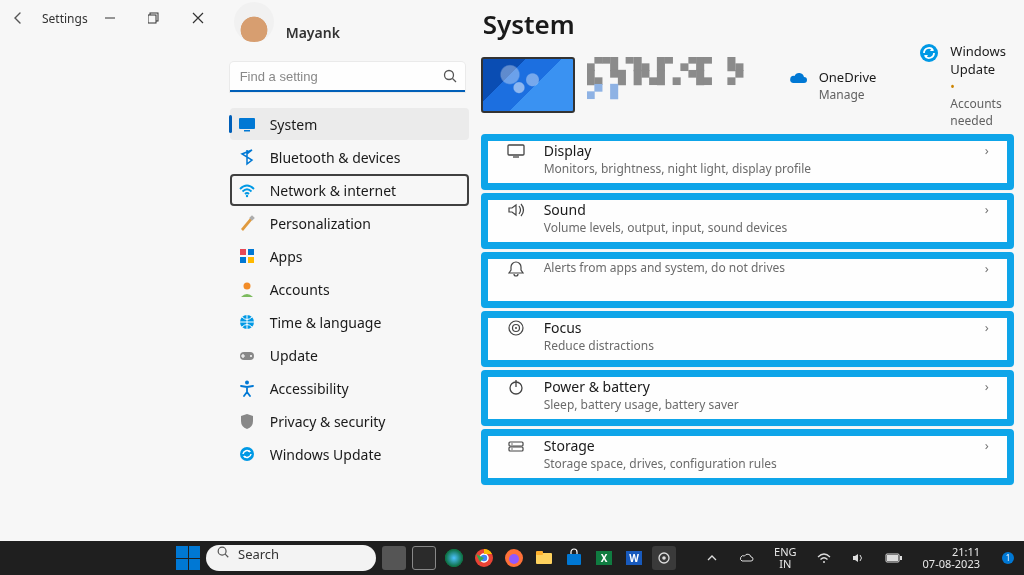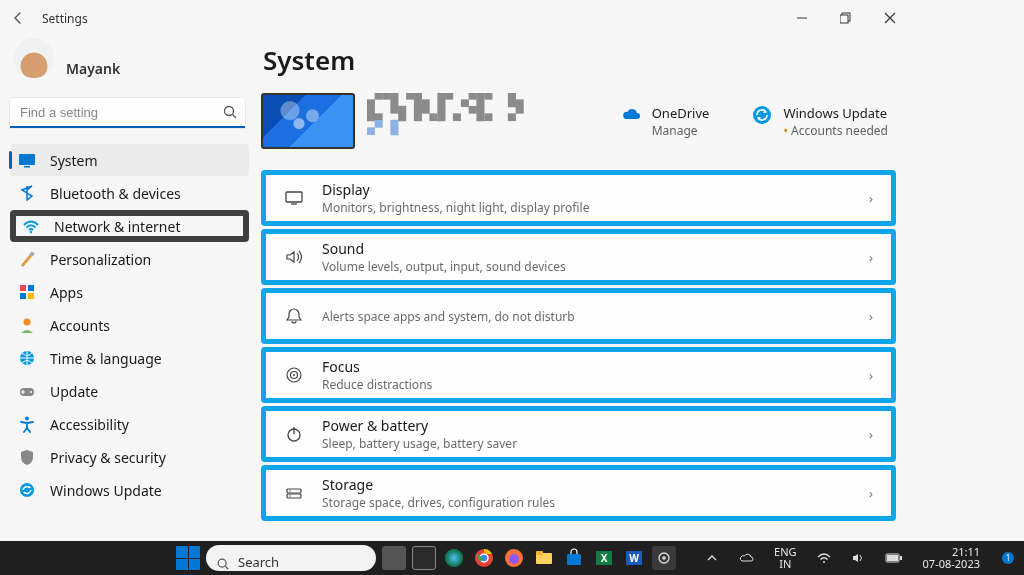--- a/index.html
+++ b/index.html
@@ -1,17 +1,17 @@
 <!DOCTYPE html>
 <html><head>
 <meta charset="utf-8">
 <style>
   html,body{margin:0;padding:0;width:1024px;height:575px;font-family:"Segoe UI",system-ui,sans-serif;background:#f7f7f7;overflow:hidden;font-size:14px;color:#1a1a1a}
   *{box-sizing:border-box}
-  .window{width:912px;height:541px;display:flex;flex-direction:column;position:relative}
+  .window{width:912px;height:541px;display:flex;flex-direction:row;position:relative}
   
   .titlebar{height:36px;display:flex;align-items:center;justify-content:space-between;padding:0 0 0 8px}
   .titlebar-left{display:flex;align-items:center;gap:14px}
   .back{width:20px;height:20px;display:flex;align-items:center;justify-content:center;color:#555}
   .app-title{font-size:12px;color:#333}
   .win-btns{display:flex}
   .win-btn{width:44px;height:32px;display:flex;align-items:center;justify-content:center;font-size:12px;color:#333}
   
   .body{flex:1;display:flex;min-height:0}
   .sidebar{width:255px;padding:6px 6px 0 10px;display:flex;flex-direction:column;flex-shrink:0}
@@ -19,51 +19,51 @@
   .avatar{width:40px;height:40px;border-radius:50%;background:radial-gradient(circle at 50% 70%, #d79e70 0 38%, #f1f1f1 40% 100%);flex-shrink:0}
   .user-name{font-size:14px;font-weight:600;color:#333}
   .search{position:relative;margin:2px 4px 12px 0}
   .search input{width:100%;height:30px;border:none;border-bottom:2px solid #005fb8;border-radius:4px 4px 0 0;background:#fefefe;padding:0 30px 0 10px;font-size:13px;color:#333;outline:none;box-shadow:0 0 0 1px rgba(0,0,0,.05)}
   .search input::placeholder{color:#888}
   .search .sicon{position:absolute;right:7px;top:6px;color:#555}
   .nav{display:flex;flex-direction:column;gap:1px;margin-top:4px}
   .nav-item{display:flex;align-items:center;gap:14px;height:32px;padding:0 6px 0 8px;border-radius:4px;position:relative;font-size:14px;color:#1a1a1a;cursor:default}
   .nav-item.selected{background:#ebebeb}
   .nav-item.selected::before{content:"";position:absolute;left:-1px;top:7px;width:3px;height:18px;background:#005fb8;border-radius:3px}
-  .nav-item.highlight{border:6px solid #404040;padding-left:6px}
+  .nav-item.highlight{border:2px solid #404040;padding-left:6px}
   .nicon{width:18px;height:18px;display:flex;align-items:center;justify-content:center;flex-shrink:0}
   
   .main{flex:1;overflow:auto;padding:6px 16px 0 6px}
   .page-title{font-size:26px;font-weight:600;margin:0 0 14px 2px}
   .hero{height:58px;margin-bottom:20px;display:flex;align-items:center;justify-content:space-between;padding-right:8px}
   .hero-left{display:flex;align-items:flex-start;gap:12px}
   .thumb{width:94px;height:56px;border:2px solid #333;border-radius:3px;background:linear-gradient(135deg,#0a4db3 0 30%,#1c6fe0 30% 55%,#3a92f2 55% 100%);position:relative;overflow:hidden}
   .thumb::after{content:"";position:absolute;inset:0;background:radial-gradient(circle at 40% 55%, rgba(255,255,255,.5) 0 8%, transparent 10%),radial-gradient(circle at 55% 40%, rgba(255,255,255,.4) 0 10%, transparent 12%),radial-gradient(circle at 30% 30%, rgba(255,255,255,.35) 0 12%, transparent 14%)}
   .device-info{width:200px;height:56px;background:repeating-linear-gradient(100deg,#111 0 2px,transparent 2px 4px);opacity:.55;mask:linear-gradient(#000, #000);-webkit-mask:linear-gradient(#000,#000)}
   .device-info{background:none}
   .scram{font-size:13px;line-height:14px;font-family:monospace,Consolas;color:#333;white-space:pre;filter:blur(.3px)}
   .hero-right{display:flex;gap:42px;align-items:center}
   .tile{display:flex;gap:10px;align-items:flex-start}
   .tile-icon{width:22px;height:22px;display:flex;align-items:center;justify-content:center}
   .tile-title{font-size:13px;color:#1a1a1a}
   .tile-sub{font-size:12px;color:#616161}
   .tile-sub.dot::before{content:"• ";color:#cc8400}
   .cards{display:flex;flex-direction:column;gap:3px}
-  .card{height:56px;background:#fefefe;border:5px solid #0ea5e9;border-radius:4px;display:flex;align-items:center;padding:0 18px;gap:18px;box-shadow:0 1px 1px rgba(0,0,0,.02)}
+  .card{height:56px;background:#fefefe;border:7px solid #0ea5e9;border-radius:4px;display:flex;align-items:flex-start;padding:0 18px;gap:18px;box-shadow:0 1px 1px rgba(0,0,0,.02)}
   .cicon{width:20px;height:20px;display:flex;align-items:center;justify-content:center;color:#444}
   .ctext{flex:1}
   .ctitle{font-size:14px;color:#1a1a1a}
   .csub{font-size:12px;color:#6b6b6b}
   .chev{color:#777;font-size:13px}
   
   .taskbar{position:absolute;left:0;right:0;bottom:0;height:34px;background:#1f1f1f;color:#e8e8e8;display:flex;align-items:center;padding:0 8px 0 176px}
   .tb-left{display:flex;align-items:center;gap:6px}
   .start{width:24px;height:24px;display:grid;grid-template-columns:1fr 1fr;grid-template-rows:1fr 1fr;gap:1px}
   .start span{background:#0078d4}
-  .tb-search{display:flex;align-items:flex-end;gap:8px;background:#f3f3f3;color:#333;height:26px;border-radius:14px;padding:0 16px 0 10px;width:170px;font-size:13px}
+  .tb-search{display:flex;align-items:flex-start;gap:8px;background:#f3f3f3;color:#333;height:26px;border-radius:14px;padding:0 16px 0 10px;width:170px;font-size:13px}
   .tb-icons{display:flex;align-items:center;gap:6px}
   .tb-app{width:24px;height:24px;border-radius:3px;display:flex;align-items:center;justify-content:center;font-size:13px}
   .tb-right{margin-left:auto;display:flex;align-items:center;gap:20px;font-size:11px}
   .lang{line-height:12px;text-align:center}
   .clock{line-height:12px;text-align:right}
   svg{display:block}
 </style>
 </head>
 <body>
 
@@ -282,21 +282,21 @@
             </div>
           <span class="chev">›</span>
         </div>
         <div class="card">
           <span class="cicon">
               <svg width="20" height="20">
                 <path d="M10 3a5 5 0 0 0-5 5v3l-2 3h14l-2-3V8a5 5 0 0 0-5-5z M8 15a2 2 0 0 0 4 0" stroke="#444" stroke-width="1.2" fill="none"></path>
               </svg>
             </span>
           <div class="ctext">
-              <div class="csub">Alerts space apps and system, do not disturb</div>
+              <div class="csub">Alerts from apps and system, do not drives</div>
             </div>
           <span class="chev">›</span>
         </div>
         <div class="card">
           <span class="cicon">
               <svg width="20" height="20">
                 <circle cx="10" cy="10" r="7" stroke="#444" stroke-width="1.2" fill="none"></circle>
                 <circle cx="10" cy="10" r="3.5" stroke="#444" stroke-width="1.2" fill="none"></circle>
                 <circle cx="10" cy="10" r="1" fill="#444"></circle>
               </svg>

